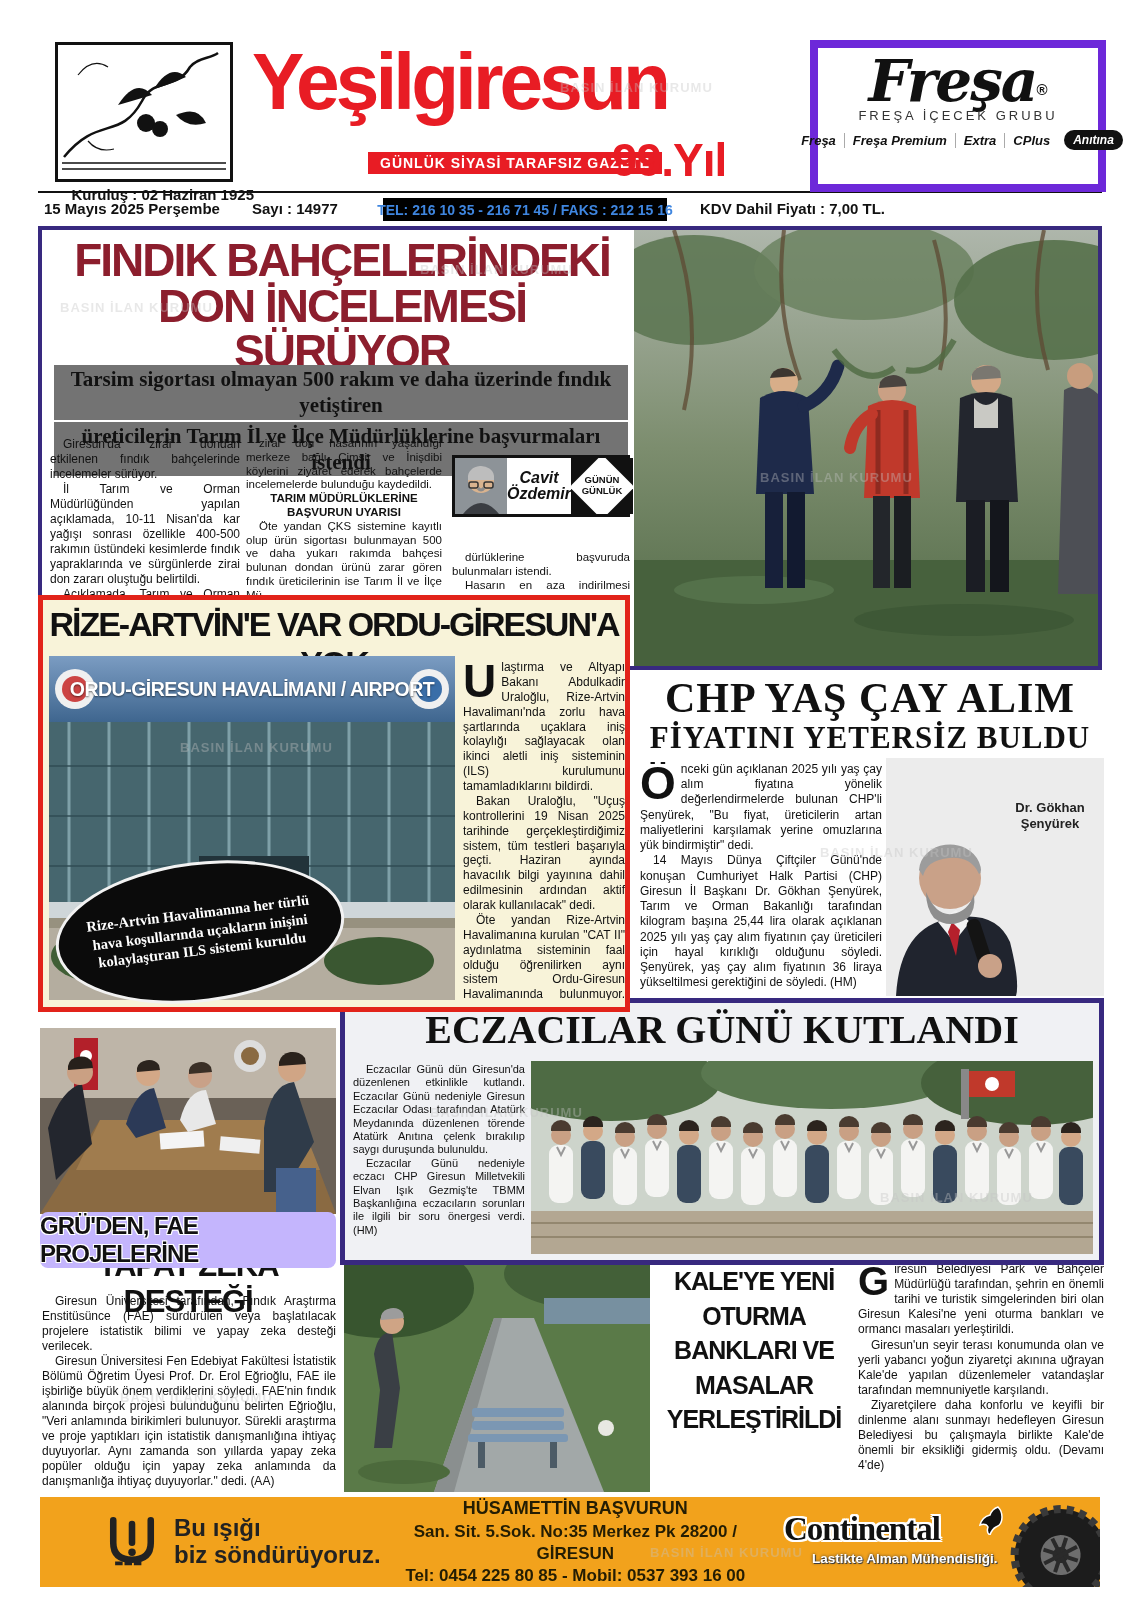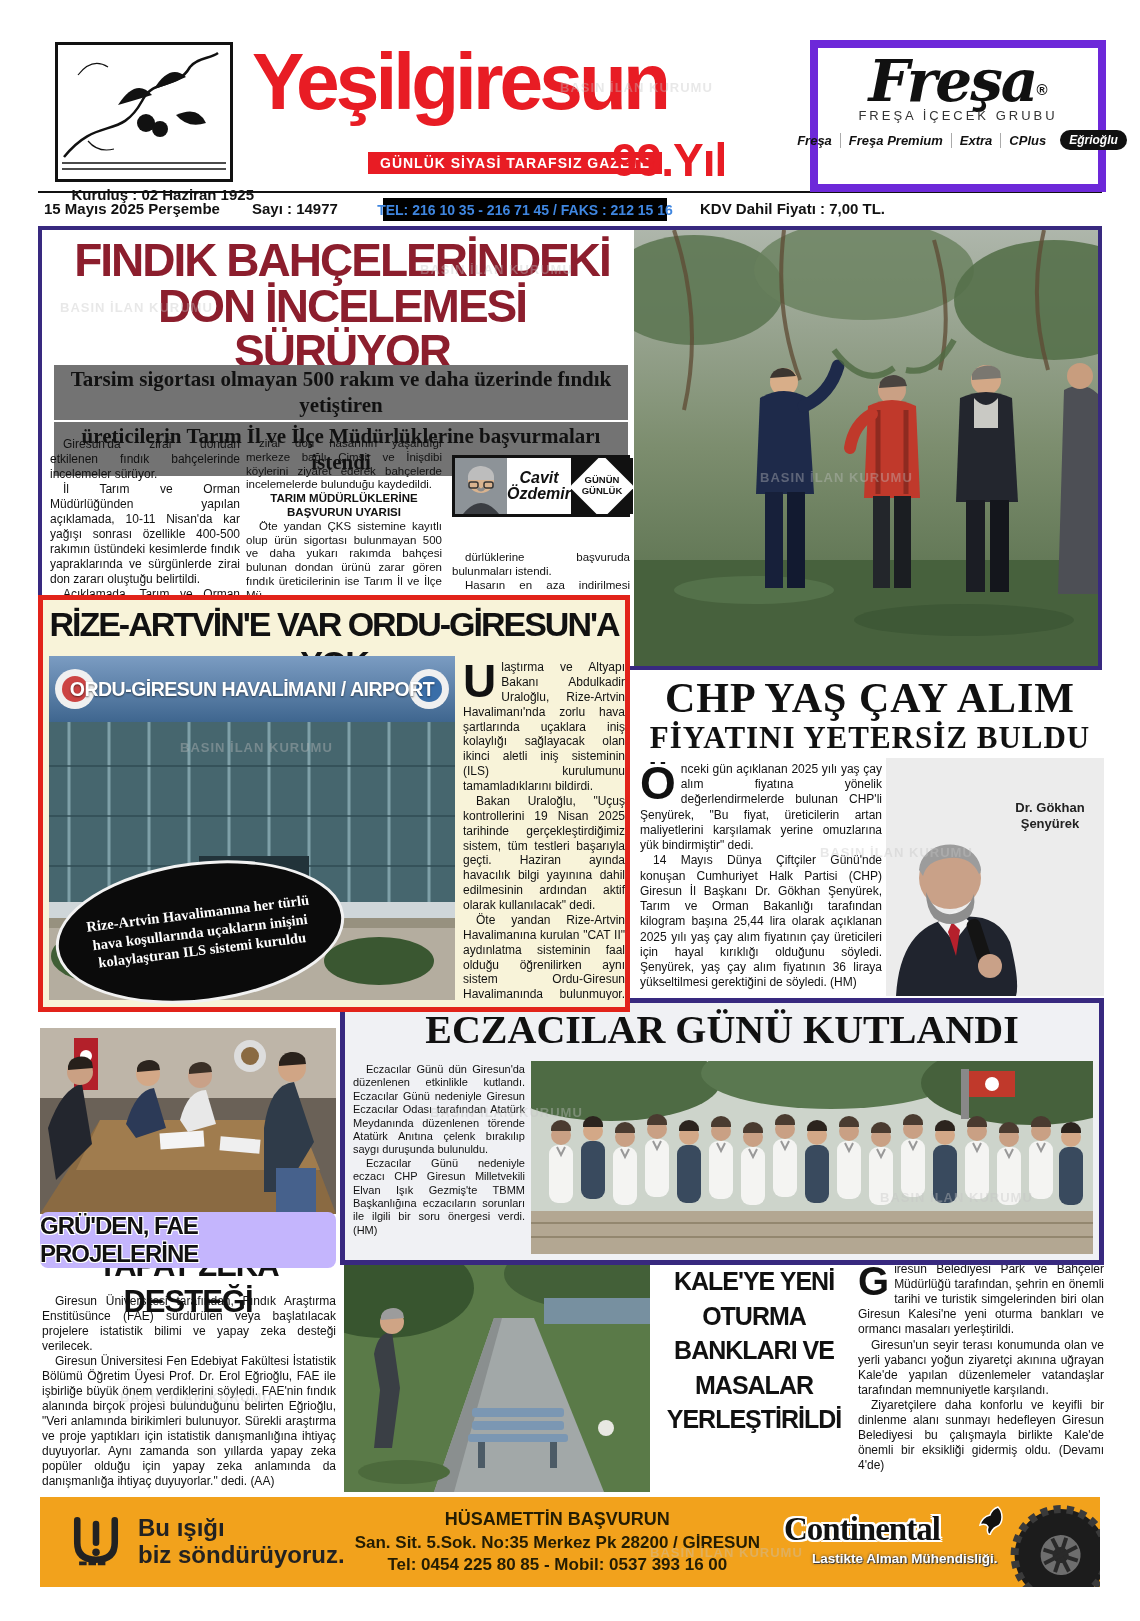--- a/index.html
+++ b/index.html
@@ -94,21 +94,21 @@
   .ai-body{left:42px;top:1294px;width:294px;height:198px;font-size:12px;line-height:1.25;}
   
   .castle-photo{left:344px;top:1258px;width:306px;height:234px;overflow:hidden;}
   .castle-headline{left:654px;top:1264px;width:200px;text-align:center;font-weight:900;font-size:25px;
                    line-height:1.38;letter-spacing:-1px;}
   .castle-headline span{display:block;}
   .castle-body{left:858px;top:1262px;width:246px;height:232px;font-size:12px;line-height:1.26;}
   
   .footer-ad{left:40px;top:1497px;width:1060px;height:90px;background:#f2a21c;display:flex;
              align-items:center;z-index:2;overflow:hidden;}
-  .fa-left{display:flex;align-items:center;padding-left:26px;flex:none;}
+  .fa-left{display:flex;align-items:center;padding-left:26px;flex:none;margin-left:36px;}
   .fa-slogan{margin-left:12px;font-weight:bold;font-size:24px;line-height:1.12;color:#222;}
   .fa-center{flex:1;text-align:center;color:#241d03;line-height:1.3;}
   .fa-name{font-weight:800;font-size:18px;}
   .fa-addr,.fa-phone{font-size:17px;font-weight:600;}
   .fa-right{flex:none;width:330px;height:90px;position:relative;}
   .conti-word{position:absolute;left:14px;top:14px;font-family:"Liberation Serif",serif;font-weight:900;
               font-size:33px;letter-spacing:-1px;color:#111;
               text-shadow:-2px -2px 0 #fff,2px -2px 0 #fff,-2px 2px 0 #fff,2px 2px 0 #fff,0 2px 0 #fff,0 -2px 0 #fff,2px 0 0 #fff,-2px 0 0 #fff;}
   .conti-slogan{position:absolute;left:42px;top:54px;font-weight:bold;font-size:13.5px;color:#fff;
                 text-shadow:0 0 3px #333,1px 1px 0 #444;}
@@ -151,21 +151,21 @@
   <div class="abs anniv" data-name="anniversary-99-yil">99.Yıl</div>
 
   <div class="abs fresa-box" data-name="fresa-ad">
     <div data-name="fresa-logo"><span class="fresa-word" data-name="fresa-brand-word">Freşa</span><sup class="fresa-reg" data-name="registered-mark">®</sup></div>
     <div class="fresa-sub" data-name="fresa-subtitle">FREŞA İÇECEK GRUBU</div>
     <div class="fresa-brands" data-name="fresa-brand-row">
       <span class="fb-item" data-name="fresa-brand-item">Freşa</span>
       <span class="fb-item" data-name="fresa-brand-item">Freşa Premium</span>
       <span class="fb-item" data-name="fresa-brand-item">Extra</span>
       <span class="fb-item" data-name="fresa-brand-item">CPlus</span>
-      <span class="fb-item badge" data-name="fresa-brand-item-inisdibi">Eğrioğlu</span>
+      <span class="fb-item badge" data-name="fresa-brand-item-inisdibi">Anıtına</span>
     </div>
   </div>
 
   <div class="abs mast-rule" data-name="masthead-rule"></div>
   <div class="abs date-line" style="left:44px;" data-name="issue-date">15 Mayıs 2025 Perşembe</div>
   <div class="abs date-line" style="left:252px;" data-name="issue-number">Sayı : 14977</div>
   <div class="abs telbar" data-name="phone-fax-bar">TEL: 216 10 35  -  216 71 45  /  FAKS : 212 15 16</div>
   <div class="abs date-line" style="left:700px;" data-name="price">KDV Dahil Fiyatı : 7,00 TL.</div>
 
   <div class="abs lead-box" data-name="lead-story-box">

